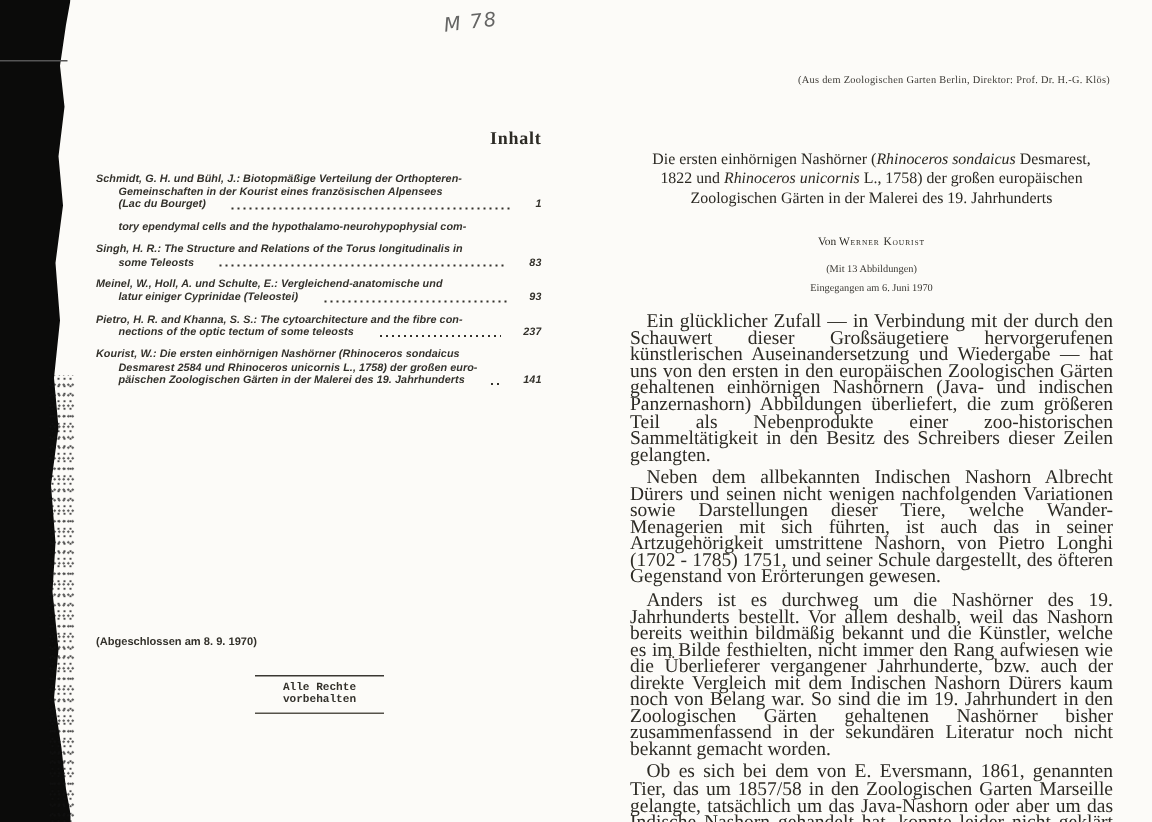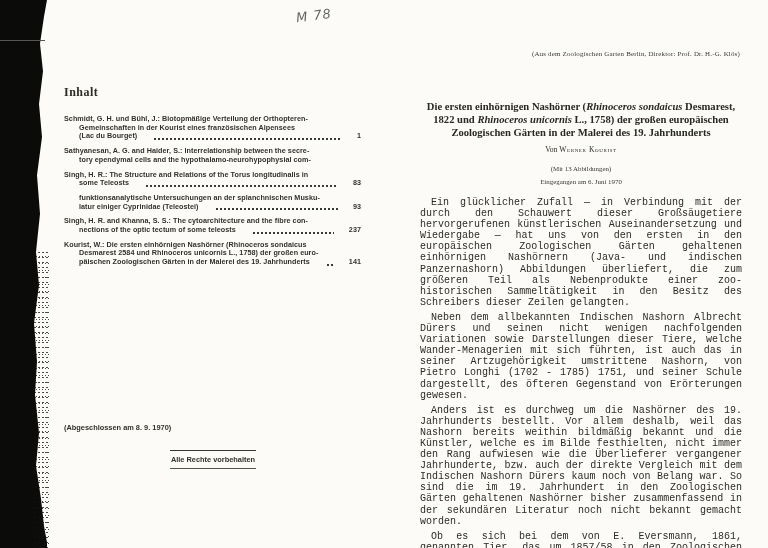--- a/index.html
+++ b/index.html
@@ -22,66 +22,66 @@
   }
   .topline{position:absolute;left:0;top:40px;width:45px;height:1px;background:#555;}
   .handwritten{
     position:absolute;left:296px;top:8px;color:#4b4b4b;opacity:.85;
     font-family:"DejaVu Sans",sans-serif;font-size:13px;font-style:italic;
     transform:rotate(-7deg);letter-spacing:1px;
   }
   
   .left-page{position:absolute;left:64px;top:85px;width:297px;height:463px;}
   .toc-heading{
-    text-align:left;font-weight:bold;font-size:12px;letter-spacing:.5px;margin:0 0 15px 0;
+    text-align:right;font-weight:bold;font-size:12px;letter-spacing:.5px;margin:0 0 15px 0;
   }
   .toc-list{
     font-family:"Liberation Sans",sans-serif;font-size:7.2px;font-weight:600;
     line-height:8.7px;letter-spacing:.05px;color:#33312b;
   }
   .toc-entry{margin-bottom:6px;}
-  .toc-line{white-space:nowrap;overflow:hidden;}
+  .toc-line{white-space:nowrap;overflow:hidden;font-style:italic;}
   .toc-line.cont{padding-left:15px;}
   .toc-line.last{display:flex;align-items:flex-end;gap:12px;}
   .toc-line.last .toc-text{flex:none;}
   .leader{
     flex:1;height:7px;margin:0 3px 0 4px;min-width:6px;
     background-image:radial-gradient(circle,#33312b 0.7px,transparent 0.9px);
     background-size:4px 4px;background-repeat:repeat-x;background-position:0 bottom;
   }
   .pg{flex:none;}
   .closing-note{
     position:absolute;left:0;top:338px;width:100%;text-align:left;
     font-family:"Liberation Sans",sans-serif;font-weight:600;font-size:7.4px;color:#33312b;
   }
   .rights{position:absolute;left:106px;top:365px;width:86px;text-align:center;}
   .rights .rule{height:1px;background:#3a3833;margin:0;}
   .rights .rule.thin{height:1px;background:#55524a;}
   .rights-text{
-    font-family:Liberation Sans, sans-serif;font-weight:600;font-size:7.4px;
+    font-family:Liberation Mono, monospace;font-weight:600;font-size:7.4px;
     color:#33312b;padding:4px 0 4px 0;
   }
   
   .right-page{position:absolute;left:420px;top:50px;width:322px;}
   .affiliation{
     font-size:6.9px;letter-spacing:.2px;text-align:right;color:#3a3833;
     padding-right:2px;
   }
   .article-title{
-    margin-top:43px;text-align:center;font-weight:bold;font-size:10.6px;
+    margin-top:43px;text-align:center;font-weight:normal;font-size:10.6px;
     line-height:13px;padding:0 6px;color:#2a2822;
   }
-  .byline{margin-top:6px;text-align:center;font-size:7.6px;}
+  .byline{margin-top:17px;text-align:center;font-size:7.6px;}
   .byline .author{font-variant:small-caps;letter-spacing:.6px;}
   .figures-note{margin-top:11px;text-align:center;font-size:6.9px;color:#3a3833;}
   .received-note{margin-top:6px;text-align:center;font-size:6.9px;color:#3a3833;}
   .article-body{margin-top:12px;}
   .article-body p.para{
-    margin:0 0 4px 0;font-size:10px;line-height:11.1px;text-align:justify;
-    text-indent:11px;color:#2d2b25;font-family:Liberation Mono, monospace;
+    margin:0 0 4px 0;font-size:13px;line-height:11.1px;text-align:justify;
+    text-indent:11px;color:#2d2b25;
   }
 </style>
 </head>
 <body>
 
 <div class="scan">
 
   <div class="binding"></div>
   <div class="binding-grain"></div>
   <div class="topline"></div>
@@ -95,41 +95,40 @@
         <div class="toc-entry">
           <div class="toc-line"><span class="toc-text">Schmidt, G. H. und Bühl, J.: Biotopmäßige Verteilung der Orthopteren-</span></div>
           <div class="toc-line cont"><span class="toc-text">Gemeinschaften in der Kourist eines französischen Alpensees</span></div>
           <div class="toc-line cont last">
             <span class="toc-text">(Lac du Bourget)</span>
             <span class="leader"></span>
             <span class="pg">1</span>
           </div>
         </div>
         <div class="toc-entry">
-          <div class="toc-line"><span class="toc-text">Sathyanesan, A. G. and Haider, S.: Interrelationship between the secre-</span></div>
           <div class="toc-line cont"><span class="toc-text">tory ependymal cells and the hypothalamo-neurohypophysial com-</span></div>
         </div>
         <div class="toc-entry">
           <div class="toc-line"><span class="toc-text">Singh, H. R.: The Structure and Relations of the Torus longitudinalis in</span></div>
           <div class="toc-line cont last">
             <span class="toc-text">some Teleosts</span>
             <span class="leader"></span>
             <span class="pg">83</span>
           </div>
         </div>
         <div class="toc-entry">
-          <div class="toc-line cont"><span class="toc-text">funktionsanalytische Untersuchungen an der splanchnischen Musku-</span></div>
+          <div class="toc-line"><span class="toc-text">Meinel, W., Holl, A. und Schulte, E.: Vergleichend-anatomische und</span></div>
           <div class="toc-line cont last">
             <span class="toc-text">latur einiger Cyprinidae (Teleostei)</span>
             <span class="leader"></span>
             <span class="pg">93</span>
           </div>
         </div>
         <div class="toc-entry">
-          <div class="toc-line"><span class="toc-text">Singh, H. R. and Khanna, S. S.: The cytoarchitecture and the fibre con-</span></div>
+          <div class="toc-line"><span class="toc-text">Pietro, H. R. and Khanna, S. S.: The cytoarchitecture and the fibre con-</span></div>
           <div class="toc-line cont last">
             <span class="toc-text">nections of the optic tectum of some teleosts</span>
             <span class="leader"></span>
             <span class="pg">237</span>
           </div>
         </div>
         <div class="toc-entry">
           <div class="toc-line"><span class="toc-text">Kourist, W.: Die ersten einhörnigen Nashörner (Rhinoceros sondaicus</span></div>
           <div class="toc-line cont"><span class="toc-text">Desmarest 2584 und Rhinoceros unicornis L., 1758) der großen euro-</span></div>
           <div class="toc-line cont last">

